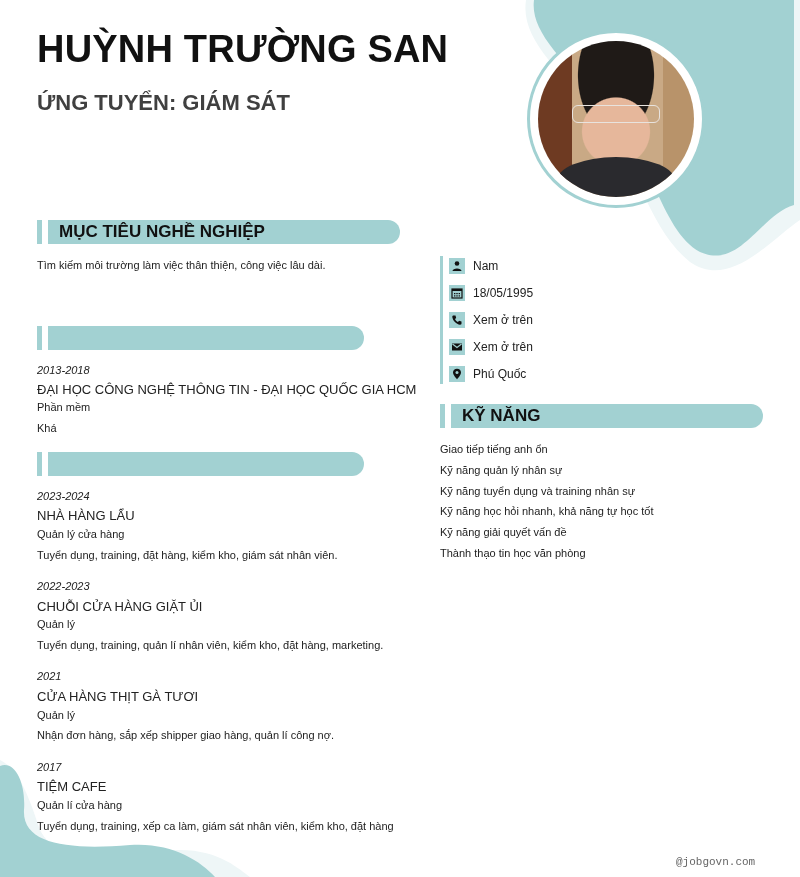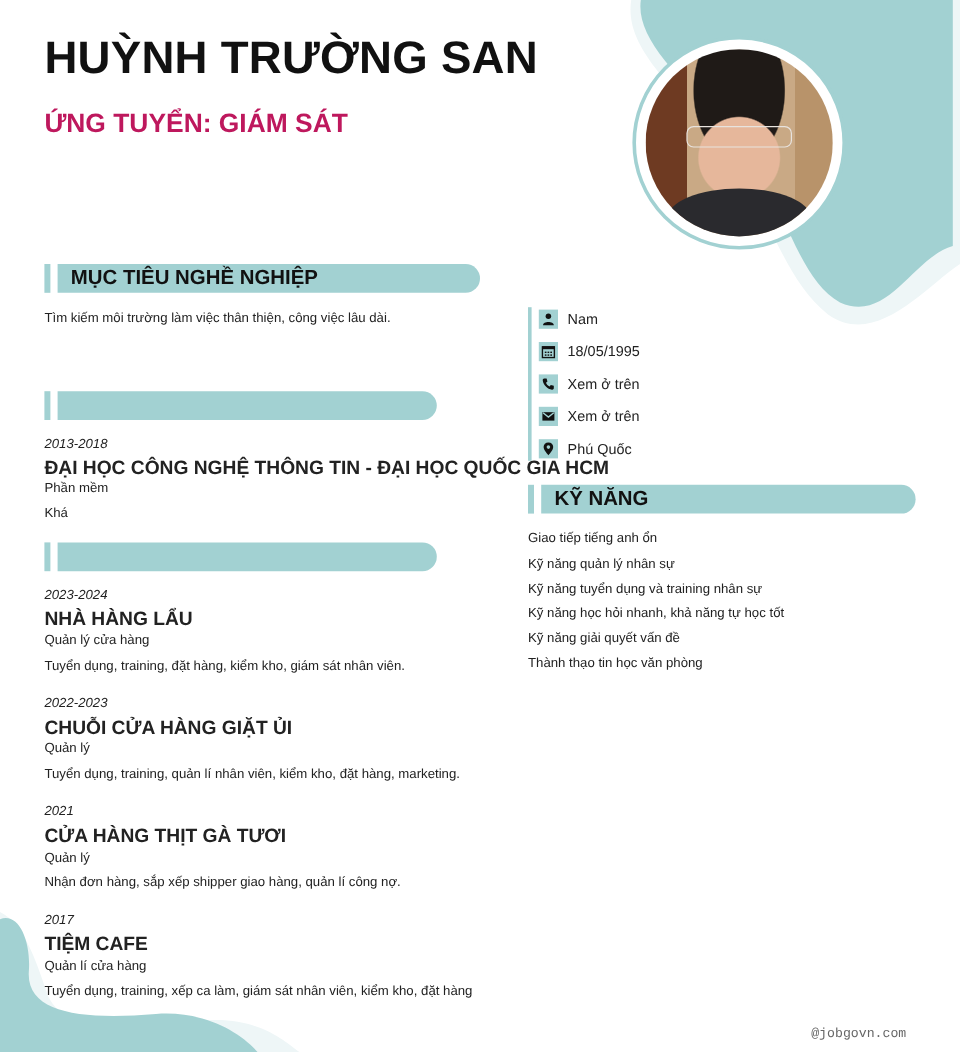--- a/index.html
+++ b/index.html
@@ -7,21 +7,21 @@
     width: 800px; height: 877px; position: relative; overflow: hidden;
     background: #ffffff; font-family: "Liberation Sans", "DejaVu Sans", sans-serif; color: #1a1a1a;
   }
   .blob-svg { position: absolute; left: 0; top: 0; width: 800px; height: 877px; pointer-events: none; }
   .name {
     position: absolute; left: 37px; top: 28px; margin: 0;
     font-size: 38px; font-weight: bold; letter-spacing: 0.2px; color: #111;
   }
   .apply {
     position: absolute; left: 37px; top: 90px; margin: 0;
-    font-size: 22px; font-weight: bold; color: #be185d;
+    font-size: 22px; font-weight: bold; color: #404040;
   }
   .photo-wrap {
     position: absolute; left: 527px; top: 30px; width: 178px; height: 178px;
     border-radius: 50%; border: 3px solid #a2d1d2; background: #fff; box-sizing: border-box;
   }
   .photo {
     position: absolute; left: 8px; top: 8px; width: 156px; height: 156px; border-radius: 50%;
     overflow: hidden;
     background: radial-gradient(circle at 50% 58%, #e6b79b 0 28%, transparent 29%),
                 radial-gradient(ellipse at 50% 22%, #1f1a17 0 34%, transparent 35%),
@@ -39,21 +39,21 @@
   .sec-head .mark { position: absolute; left: 0; top: 0; width: 5px; height: 24px; background: #a2d1d2; }
   .sec-head .bar {
     position: absolute; left: 11px; top: 0; right: 0; height: 24px; background: #a2d1d2;
     border-radius: 0 12px 12px 0;
   }
   .sec-head .title {
     position: absolute; left: 22px; top: 2px; font-size: 17px; font-weight: bold; color: #111; white-space: nowrap;
   }
   .txt { position: absolute; font-size: 11px; color: #222; white-space: nowrap; }
   .period { font-style: italic; }
-  .org { font-weight: bold; font-size: 16px; }
+  .org { font-weight: normal; font-size: 13px; }
   .info-line { position: absolute; left: 440px; top: 256px; width: 3px; height: 128px; background: #a2d1d2; }
   .info-row { position: absolute; left: 449px; height: 18px; display: flex; align-items: center; }
   .info-icon {
     width: 16px; height: 16px; background: #a2d1d2; display: flex; align-items: center; justify-content: center;
   }
   .info-icon svg { width: 12px; height: 12px; }
   .info-text { margin-left: 8px; font-size: 12px; color: #222; white-space: nowrap; }
   .watermark {
     position: absolute; left: 676px; top: 856px; font-family: "Liberation Mono", "DejaVu Sans Mono", monospace;
     font-size: 11px; color: #666;

